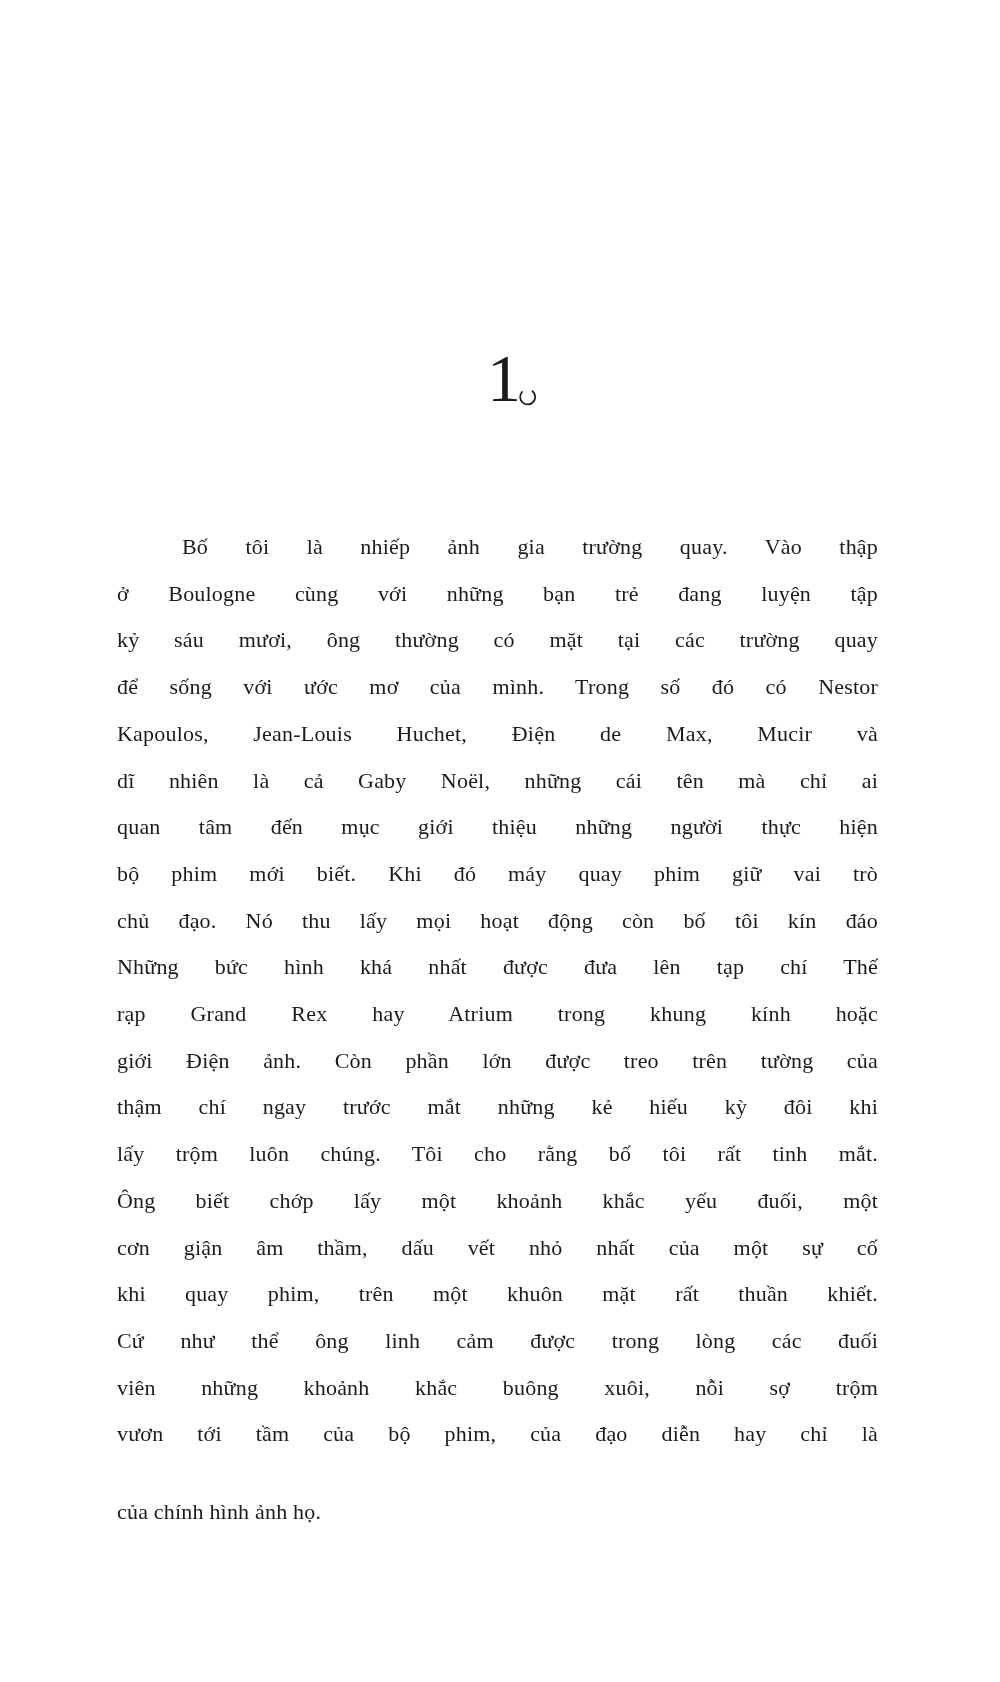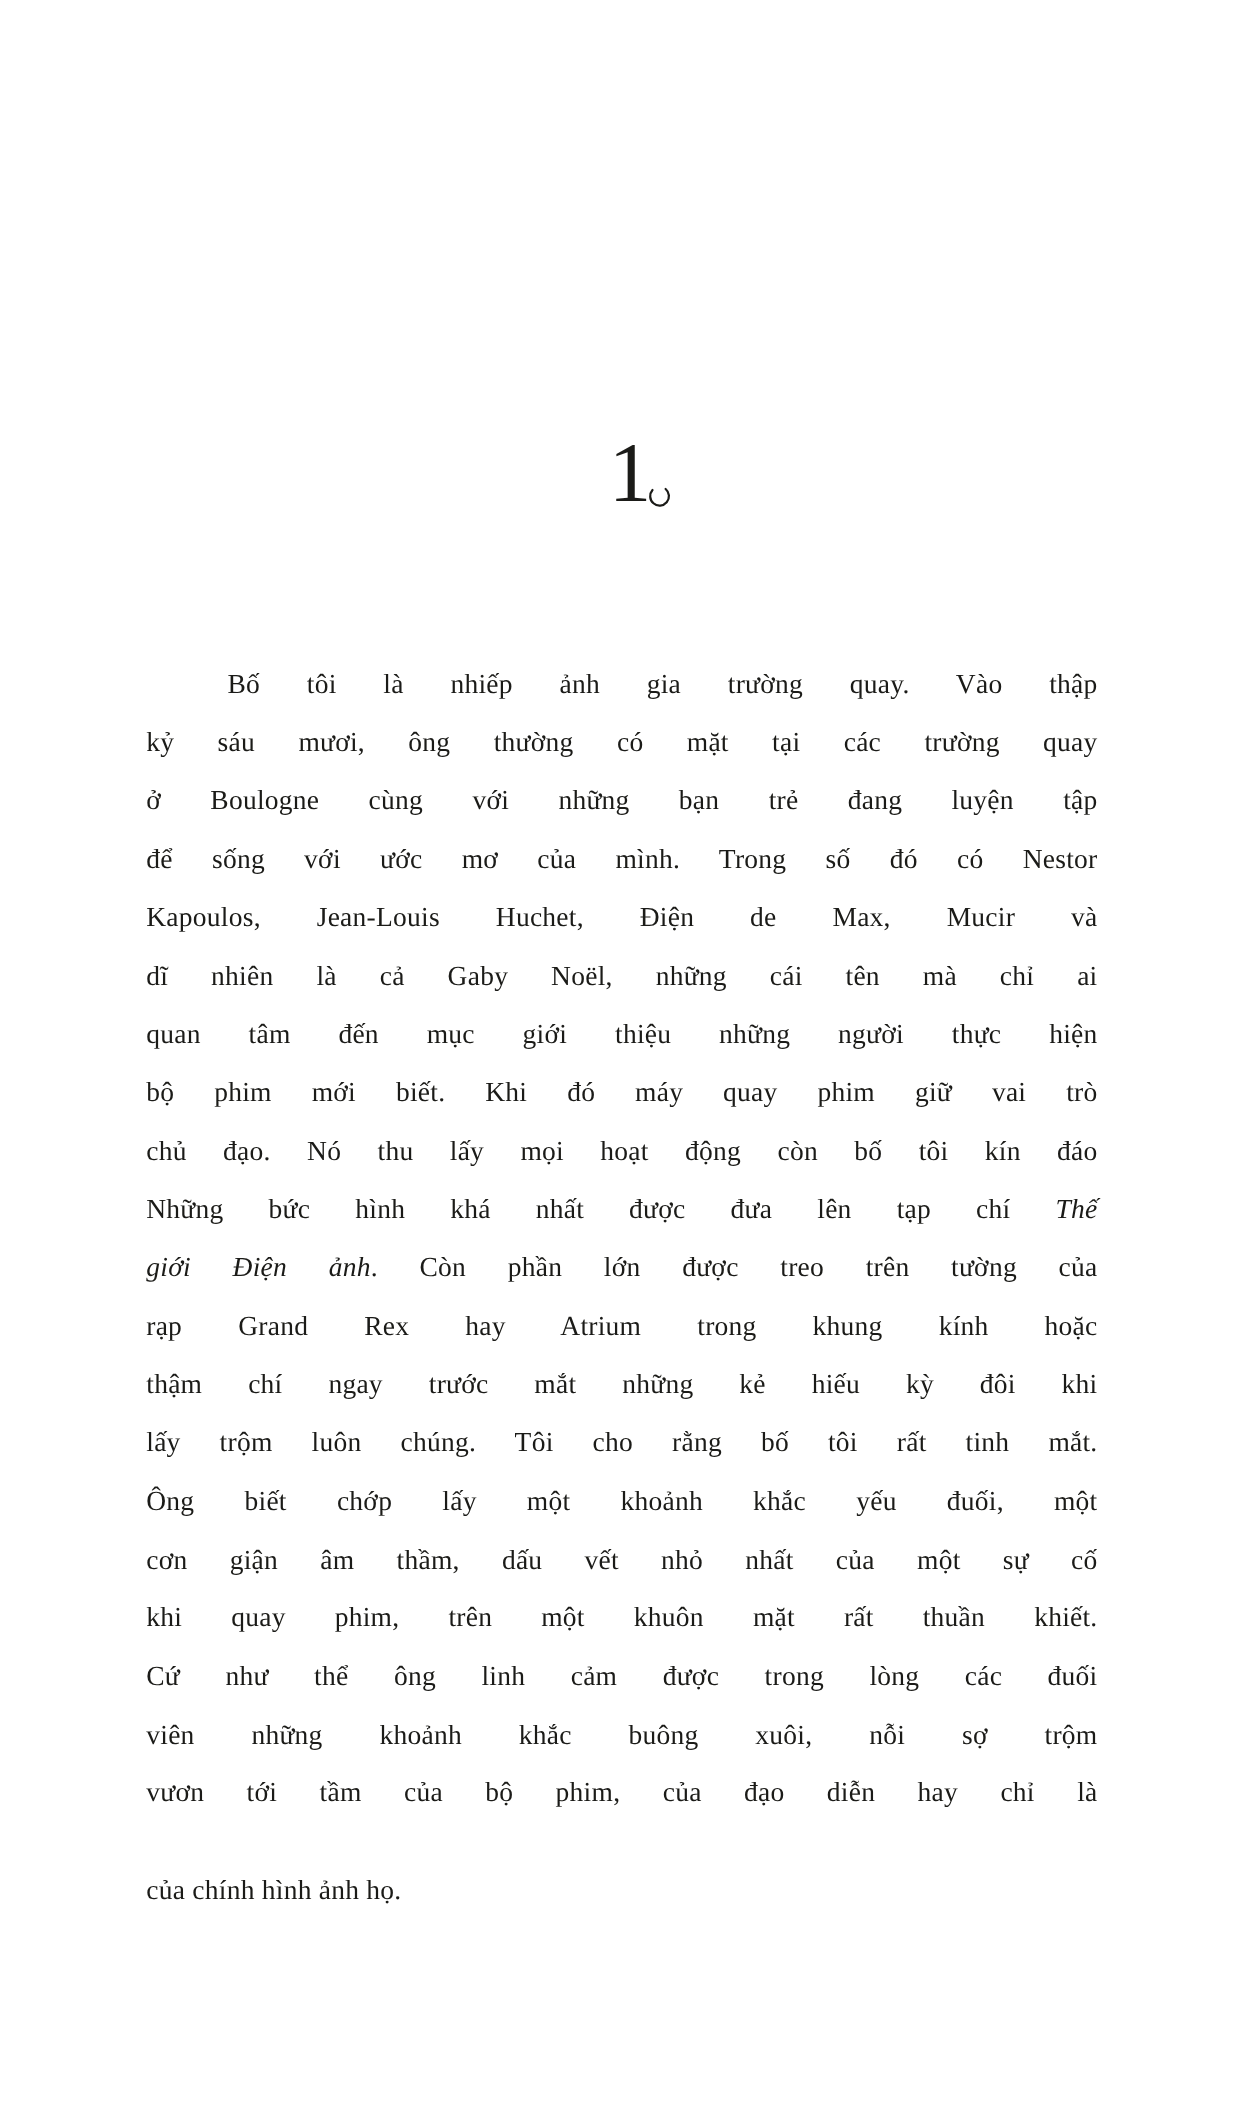--- a/index.html
+++ b/index.html
@@ -41,46 +41,46 @@
     line-height: 46.7px;
     letter-spacing: 0.2px;
   }
   .line {
     text-align: justify;
     text-align-last: justify;
     white-space: normal;
   }
   .line.indent { text-indent: 65px; }
   .line.last { text-align-last: left; margin-top: 31px; }
-  .italic { font-style: italic; }
+  .italic { }
 </style>
 </head>
 <body>
 
 <div class="page" style="background: rgb(255, 255, 255); color: rgb(27, 27, 24);">
 
   <div class="chapter-heading">
     <span class="chapter-number">1<span class="flourish"><svg width="22" height="22" viewBox="0 0 22 22">
             <path d="M 6 4 A 7.5 7.5 0 1 0 16.5 3.2" fill="none" stroke="currentColor" stroke-width="1.8" stroke-linecap="round"></path>
           </svg></span></span><span class="chapter-number" style="font-size:0"><span class="flourish" style="position:static"></span></span>
   </div>
 
   <div class="body-text">
       <div class="line indent"><span>Bố tôi là nhiếp ảnh gia trường quay. Vào thập</span></div>
+      <div class="line"><span>ở Boulogne cùng với những bạn trẻ đang luyện tập</span></div>
       <div class="line"><span>kỷ sáu mươi, ông thường có mặt tại các trường quay</span></div>
-      <div class="line"><span>ở Boulogne cùng với những bạn trẻ đang luyện tập</span></div>
       <div class="line"><span>để sống với ước mơ của mình. Trong số đó có Nestor</span></div>
       <div class="line"><span>Kapoulos, Jean-Louis Huchet, Điện de Max, Mucir và</span></div>
       <div class="line"><span>dĩ nhiên là cả Gaby Noël, những cái tên mà chỉ ai</span></div>
       <div class="line"><span>quan tâm đến mục giới thiệu những người thực hiện</span></div>
       <div class="line"><span>bộ phim mới biết. Khi đó máy quay phim giữ vai trò</span></div>
       <div class="line"><span>chủ đạo. Nó thu lấy mọi hoạt động còn bố tôi kín đáo</span></div>
       <div class="line"><span>Những bức hình khá nhất được đưa lên tạp chí </span><span class="italic">Thế</span></div>
+      <div class="line"><span>rạp Grand Rex hay Atrium trong khung kính hoặc</span></div>
       <div class="line"><span class="italic">giới Điện ảnh</span><span>. Còn phần lớn được treo trên tường của</span></div>
-      <div class="line"><span>rạp Grand Rex hay Atrium trong khung kính hoặc</span></div>
       <div class="line"><span>thậm chí ngay trước mắt những kẻ hiếu kỳ đôi khi</span></div>
       <div class="line"><span>lấy trộm luôn chúng. Tôi cho rằng bố tôi rất tinh mắt.</span></div>
       <div class="line"><span>Ông biết chớp lấy một khoảnh khắc yếu đuối, một</span></div>
       <div class="line"><span>cơn giận âm thầm, dấu vết nhỏ nhất của một sự cố</span></div>
       <div class="line"><span>khi quay phim, trên một khuôn mặt rất thuần khiết.</span></div>
       <div class="line"><span>Cứ như thể ông linh cảm được trong lòng các đuối</span></div>
       <div class="line"><span>viên những khoảnh khắc buông xuôi, nỗi sợ trộm</span></div>
       <div class="line"><span>vươn tới tầm của bộ phim, của đạo diễn hay chỉ là</span></div>
       <div class="line last"><span>của chính hình ảnh họ.</span></div>
     </div>

